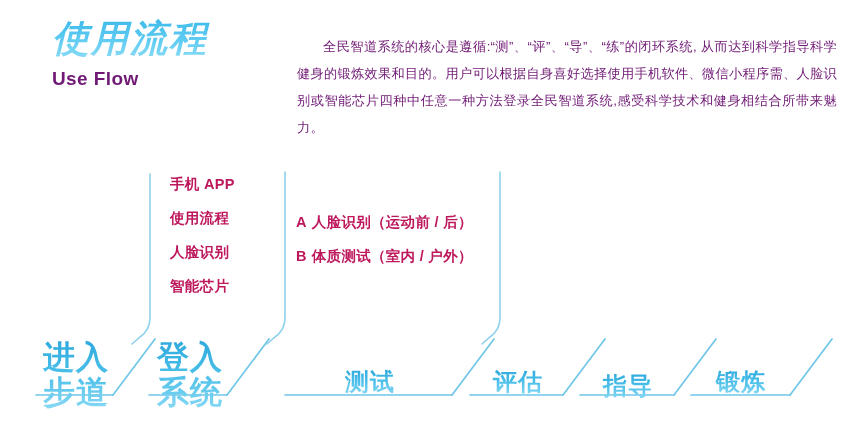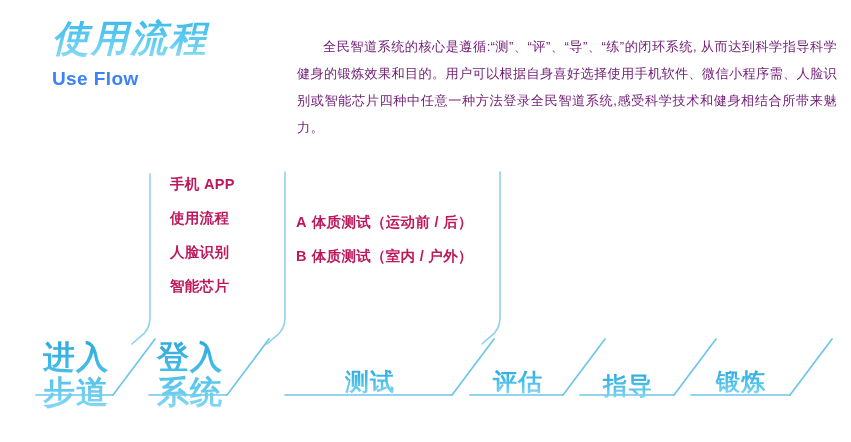--- a/index.html
+++ b/index.html
@@ -35,21 +35,21 @@
     background: linear-gradient(180deg, #3cb9ea 0%, #62cdf2 55%, #8edcf5 100%);
     -webkit-background-clip: text;
     background-clip: text;
     -webkit-text-fill-color: transparent;
     white-space: nowrap;
   }
   #title-en {
     margin-top: 7px;
     font-size: 19px;
     font-weight: bold;
-    color: #3b82f6;
+    color: #701a75;
     letter-spacing: 0.4px;
   }
 
   
   #intro-paragraph {
     position: absolute;
     left: 297px;
     top: 20px;
     width: 540px;
     font-size: 13.2px;
@@ -156,21 +156,21 @@
     <div class="detail-item">
       <span>人脸识别</span>
     </div>
     <div class="detail-item">
       <span>智能芯片</span>
     </div>
   </div>
 
   <div id="col-test">
     <div class="detail-item">
-      <span class="marker">A</span><span>体质测试（运动前 / 后）</span>
+      <span class="marker">A</span><span>人脸识别（运动前 / 后）</span>
     </div>
     <div class="detail-item">
       <span class="marker">B</span><span>体质测试（室内 / 户外）</span>
     </div>
   </div>
 
   <div id="chevron-band">
 
     <svg id="chevron-svg" viewBox="0 0 851 90" width="851" height="90" fill="none">
 

